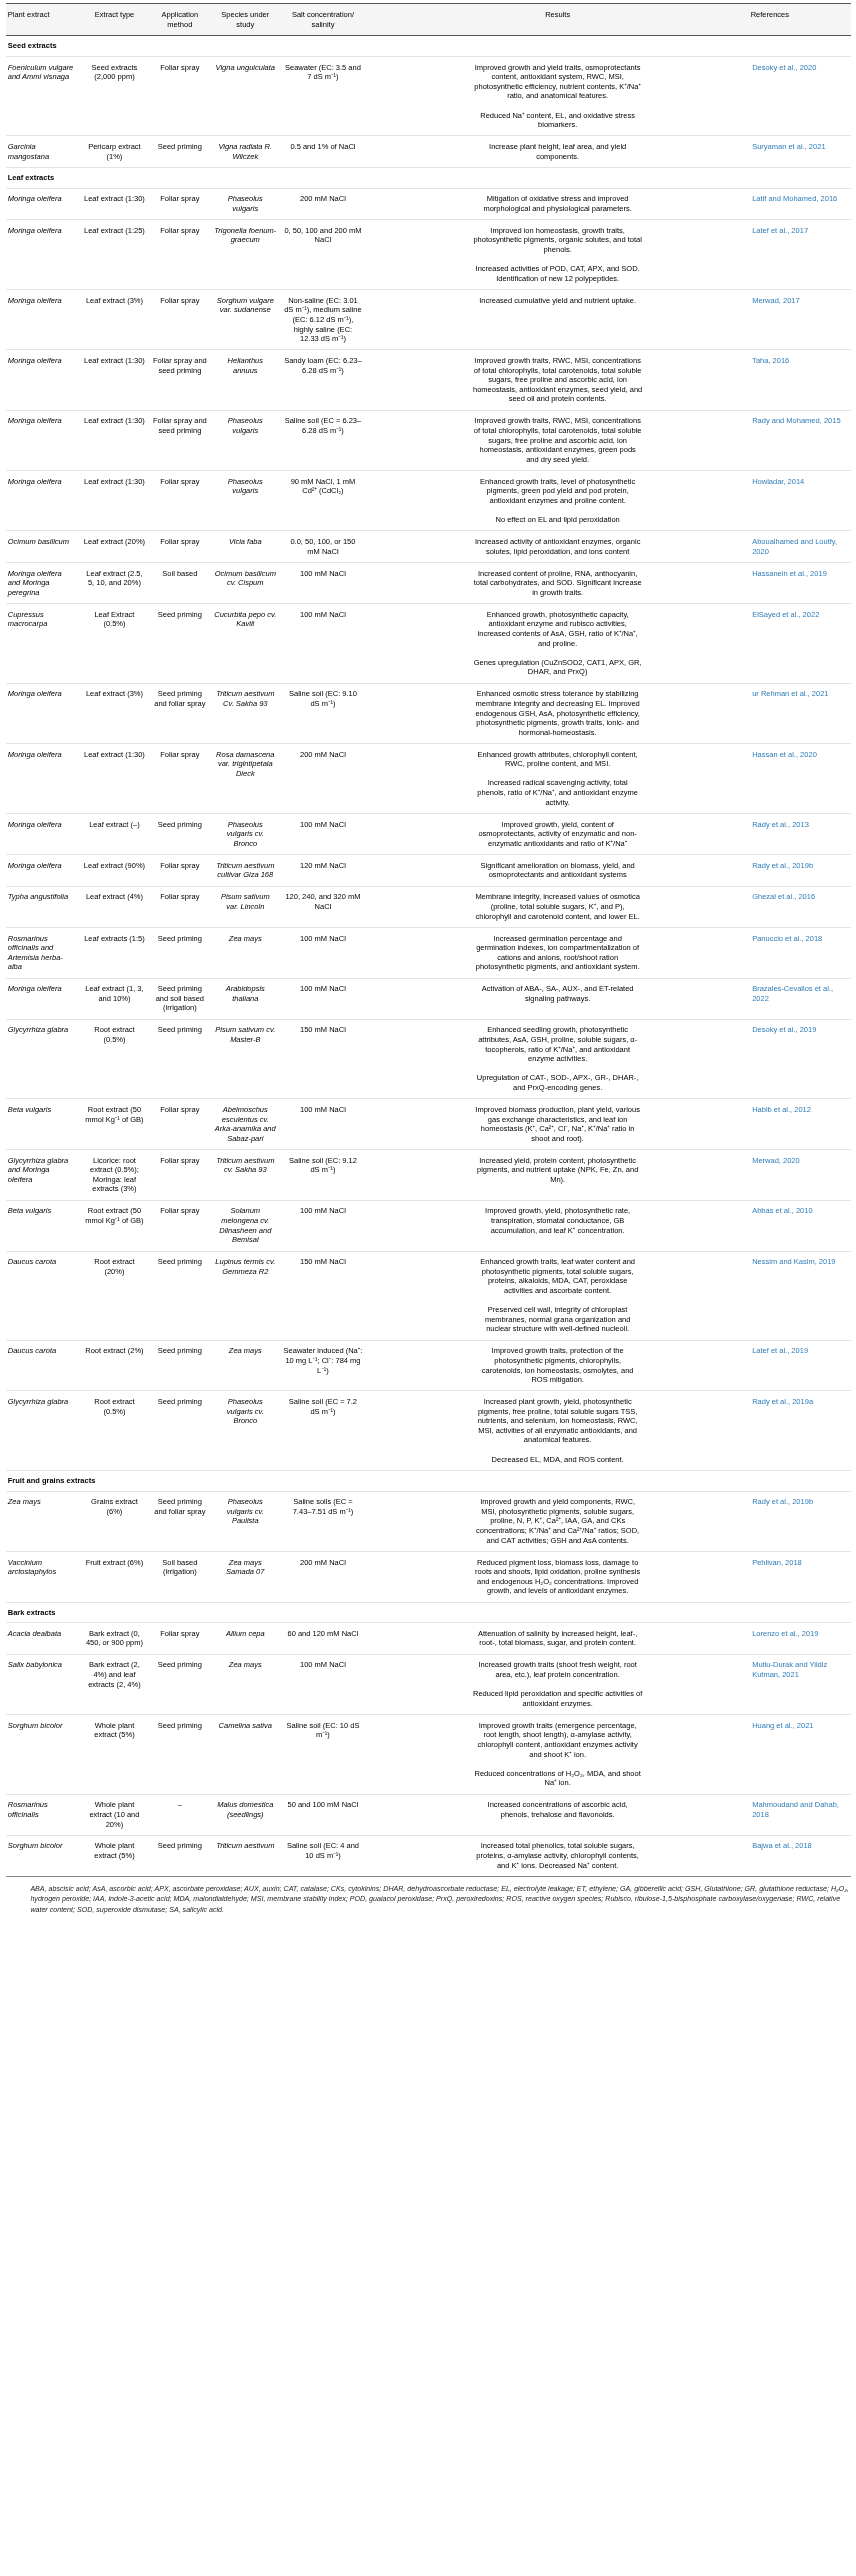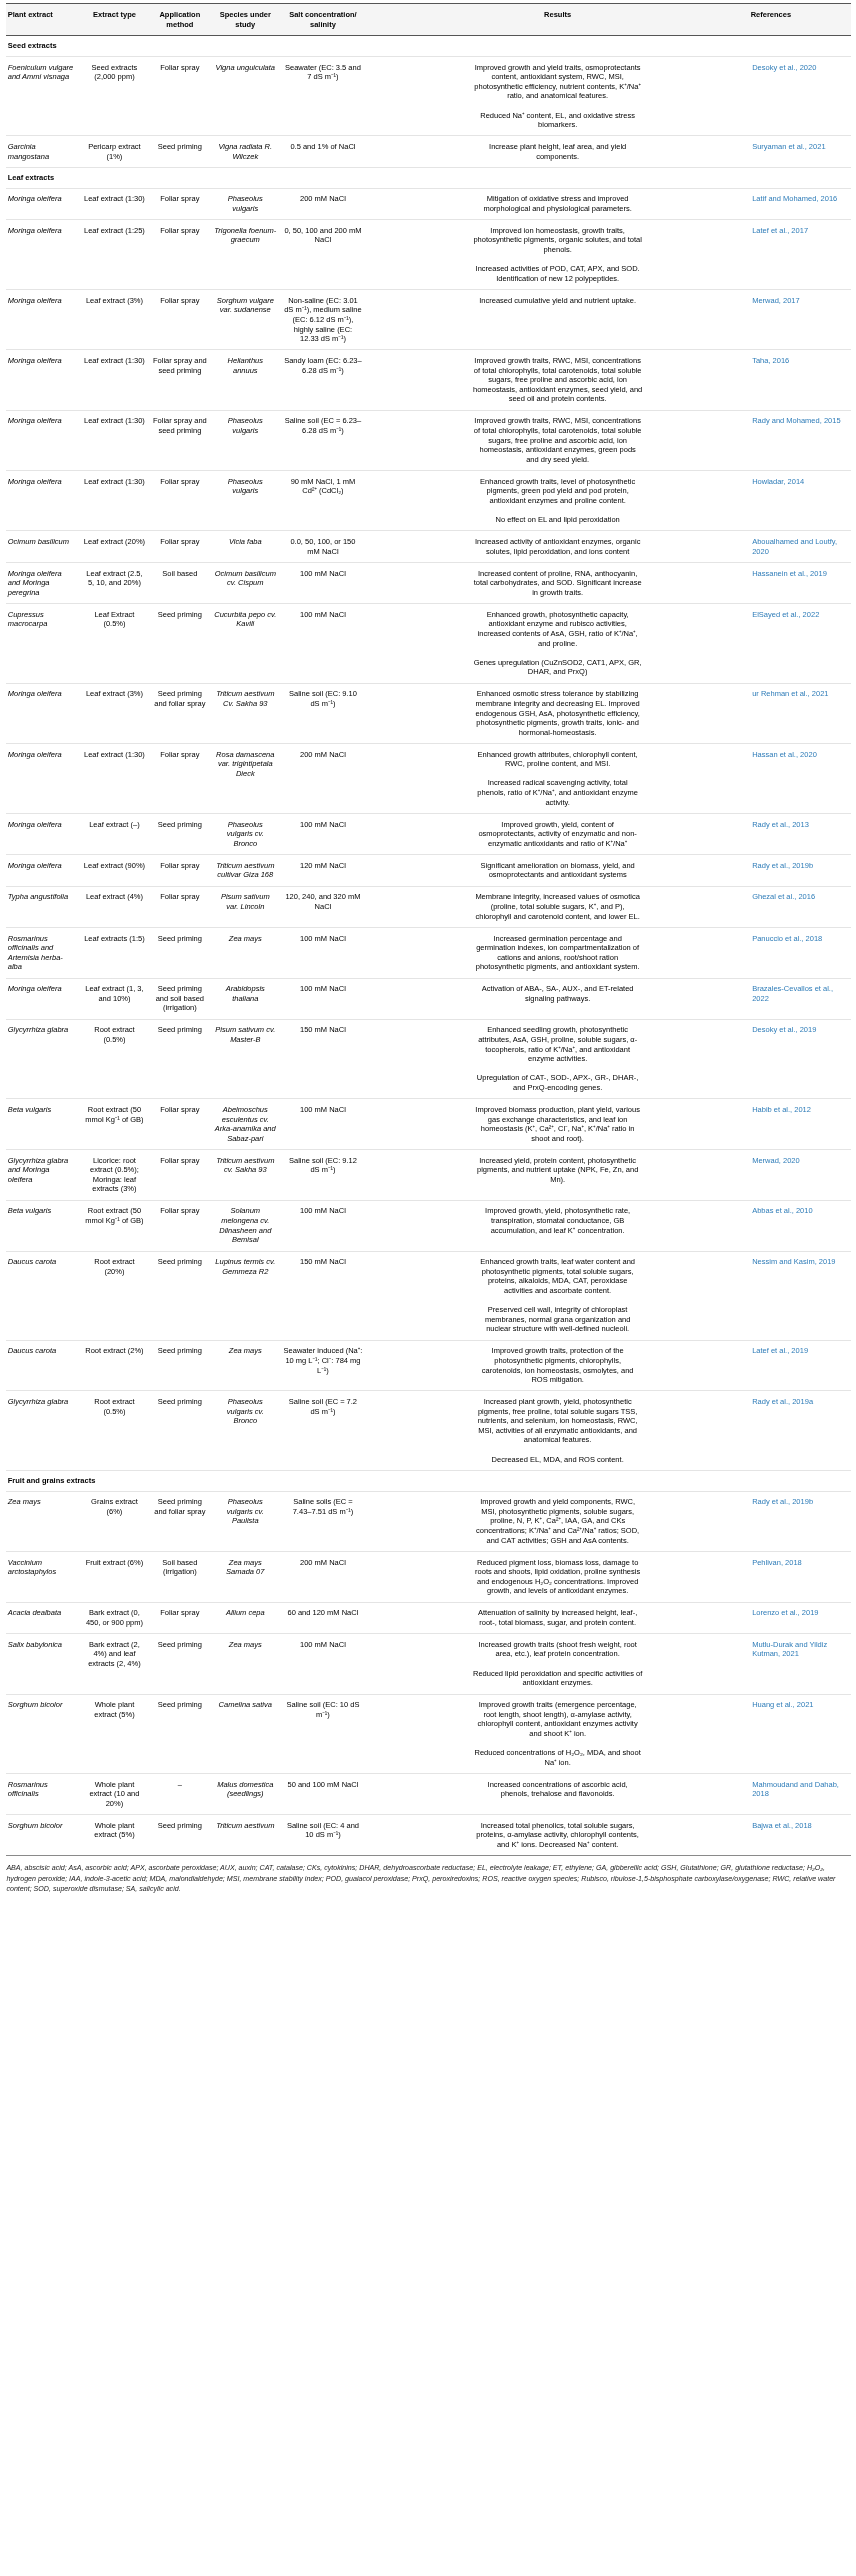--- a/index.html
+++ b/index.html
@@ -1,38 +1,38 @@
 <!DOCTYPE html>
 <html style="--link-color: #2e7cb8;font-size:11.4px"><head>
 <meta charset="utf-8">
 <style>
   * { box-sizing: border-box; }
   html, body { margin: 0; padding: 0; background: #ffffff; }
   body { font-family: "Liberation Sans", sans-serif; color: #000; width: 857px; }
   .page { width: 857px; padding: 2.9px 6.4px 18.6px 6.4px; }
   table { width: 100%; border-collapse: collapse; table-layout: fixed; border-top: 0.7px solid #555; border-bottom: 0.7px solid #8a8a8a; }
   thead th {
-    font-size: 7.5px; font-weight: bold; text-align: center; vertical-align: top;
+    font-size: 7.5px; font-weight: normal; text-align: center; vertical-align: top;
     padding: 6.4px 2.9px; background: #f5f5f5; border-bottom: 0.7px solid #555; line-height: 9.3px;
   }
   thead th.left { text-align: left; padding-left: 1.4px; }
   tbody td {
     font-size: 7.5px; line-height: 9.6px; vertical-align: top; text-align: center;
     padding: 5.7px 3.6px; border-top: 0.7px solid #e4e4e4;
   }
   tr.section-row td {
     text-align: left; font-weight: bold; padding: 5px 1.4px; font-size: 7.5px;
   }
   td.col-plant { text-align: left; font-style: italic; padding-left: 1.4px; padding-right: 5.7px; }
   td.col-species { font-style: italic; }
   td.col-results { white-space: pre-line; padding-left: 107px; padding-right: 107px; }
   td.col-reference { text-align: left; padding-left: 2.9px; }
   .ref-link { color: var(--link-color, #2e7cb8); cursor: pointer; }
   .footnote {
-    font-size: 7.1px; font-style: italic; line-height: 10.4px; margin-top: 7.1px; color: #1a1a1a;
+    font-size: 7.1px; font-style: italic; line-height: 10.4px; margin-top: 7.1px; color: #1a1a1a; margin-left: 24px;
   }
 </style>
 </head>
 <body>
 
 <div class="page">
   <table>
     <colgroup>
       <col style="width:8.7%">
       <col style="width:8.2%">
@@ -315,20 +315,23 @@
         </tr>
         <tr>
           <td class="col-plant">Vaccinium arctostaphylos</td>
           <td class="col-extract_type">Fruit extract (6%)</td>
           <td class="col-application">Soil based (irrigation)</td>
           <td class="col-species">Zea mays Samada 07</td>
           <td class="col-salt">200 mM NaCl</td>
           <td class="col-results">Reduced pigment loss, biomass loss, damage to roots and shoots, lipid oxidation, proline synthesis and endogenous H₂O₂ concentrations. Improved growth, and levels of antioxidant enzymes.</td>
           <td class="col-reference"><span class="ref-link">Pehlivan, 2018</span></td>
         </tr>
+        <tr class="section-row">
+          <td colspan="7">Bark extracts</td>
+        </tr>
         <tr>
           <td class="col-plant">Acacia dealbata</td>
           <td class="col-extract_type">Bark extract (0, 450, or 900 ppm)</td>
           <td class="col-application">Foliar spray</td>
           <td class="col-species">Allium cepa</td>
           <td class="col-salt">60 and 120 mM NaCl</td>
           <td class="col-results">Attenuation of salinity by increased height, leaf-, root-, total biomass, sugar, and protein content.</td>
           <td class="col-reference"><span class="ref-link">Lorenzo et al., 2019</span></td>
         </tr>
         <tr>

